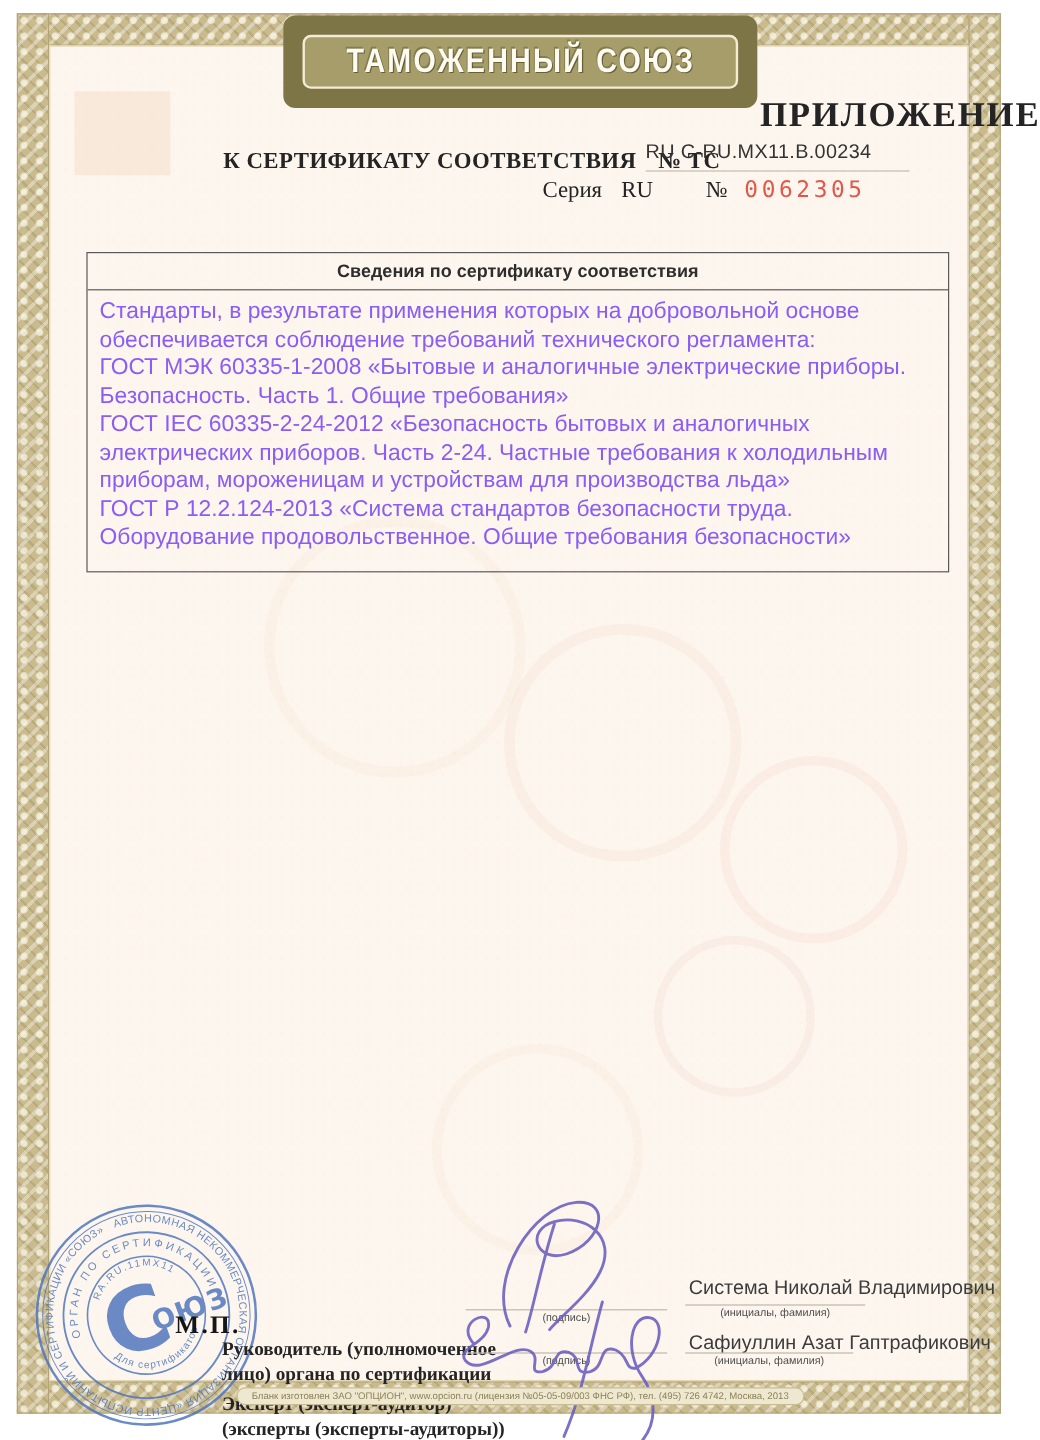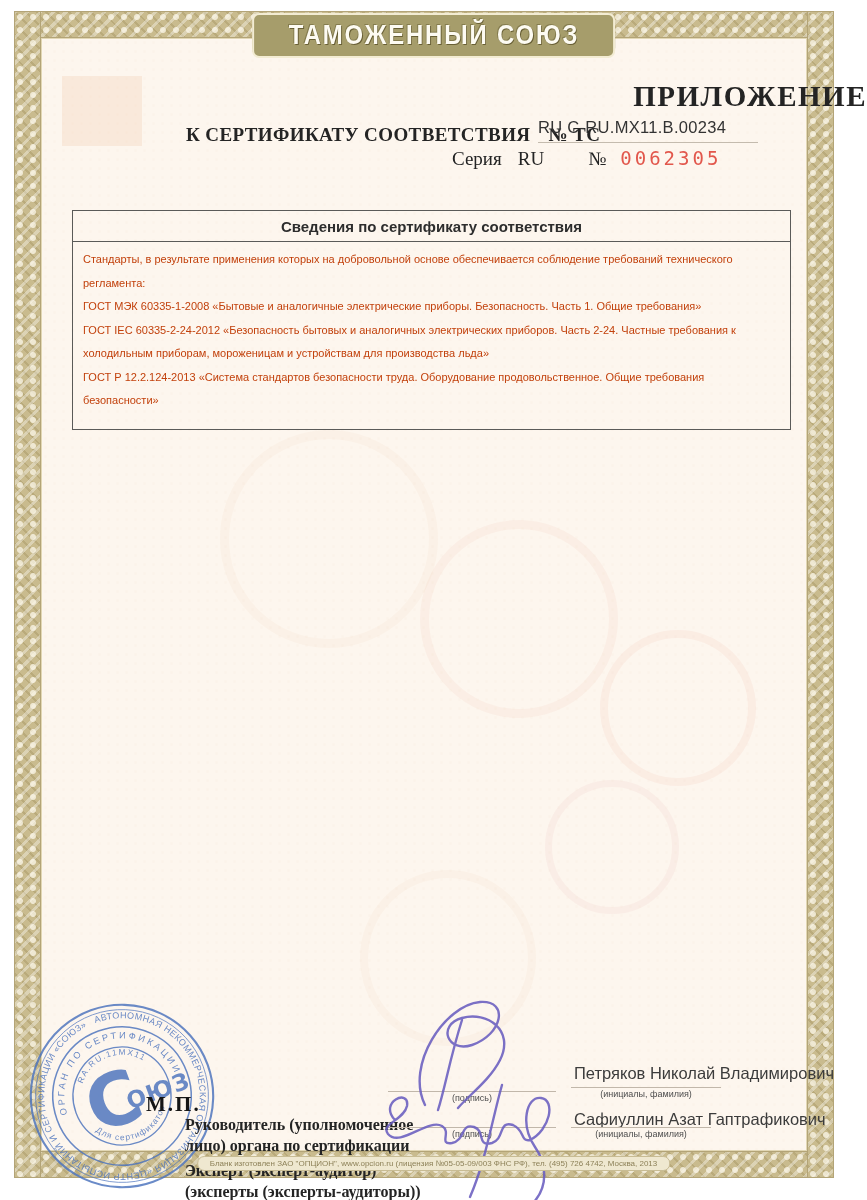--- a/index.html
+++ b/index.html
@@ -22,21 +22,21 @@
   .inner{position:absolute;inset:27px;background:#fdf6ee;
     background-image:radial-gradient(rgba(240,205,185,.07) 1px, transparent 1.6px);
     background-size:9px 9px;box-shadow:inset 0 0 0 1px #e2d7b4;}
 
   
   .wm{position:absolute;border-radius:50%;pointer-events:none;}
   .wm-sq{position:absolute;pointer-events:none;}
 
   
   .banner{position:absolute;left:50%;top:13px;transform:translateX(-50%);
-    background:#7e7547;border-radius:10px;padding:0;}
+    background:#7e7547;border-radius:10px;padding:16px;}
   .banner-in{background:#a69d6b;border:2px solid #f3ecd3;border-radius:7px;
     padding:4px 22px 6px;}
   .banner-title{font-family:"Liberation Sans",sans-serif;font-weight:bold;font-size:26px;
     letter-spacing:2px;color:#fdfbf2;white-space:nowrap;transform:scale(.92,1.08);
     text-shadow:1px 1px 0 rgba(70,62,25,.65), -1px -1px 0 rgba(70,62,25,.35);}
 
   
   .doc-title{position:absolute;top:80px;left:0;width:100%;text-align:right;
     font-size:29px;font-weight:bold;letter-spacing:1.5px;color:#242424;}
   .cert-line{position:absolute;top:124px;left:186px;font-size:19px;font-weight:bold;
@@ -49,21 +49,21 @@
   .series-code{margin-left:16px;}
   .series-no{margin-left:44px;}
   .blank-number{margin-left:14px;font-family:"DejaVu Sans Mono",monospace;
     font-size:19px;letter-spacing:3px;color:#e2574c;font-weight:normal;}
 
   
   .info-box{position:absolute;left:72px;top:210px;width:717px;border:1.6px solid #5a5a58;}
   .info-box-title{font-family:"Liberation Sans",sans-serif;font-weight:bold;font-size:15px;
     text-align:center;padding:7px 0 6px;border-bottom:1.6px solid #5a5a58;color:#2d2d2d;}
   .info-box-body{padding:6px 10px 16px;font-family:"Liberation Sans",sans-serif;
-    font-size:11px;color:#c2410c;line-height:23.5px;}
+    font-size:19px;color:#8b5cf6;line-height:23.5px;}
   .info-box-body p{margin:0;}
 
   
   .role{position:absolute;left:185px;width:240px;font-weight:bold;font-size:16px;
     line-height:21px;color:#242424;margin-top:40px;}
   .sigline{position:absolute;border-top:1.2px solid #c1b7aa;}
   .cap{position:absolute;font-family:"Liberation Sans",sans-serif;font-size:9px;
     color:#4e4e4e;text-align:center;}
   .sig-name{position:absolute;font-family:"Liberation Sans",sans-serif;font-size:16.5px;
     color:#3c3c3c;white-space:nowrap;}
@@ -153,21 +153,21 @@
   </svg>
 
   <div class="mp">М.П.</div>
 
   <div class="role" style="top:1074px;">
     <div>Руководитель (уполномоченное</div>
     <div>лицо) органа по сертификации</div>
   </div>
   <div class="sigline" style="left:388px;top:1091px;width:168px;"></div>
   <div class="cap" style="left:388px;top:1093px;width:168px;">(подпись)</div>
-  <div class="sig-name" style="left:574px;top:1064px;">Петряков Николай Владимирович</div>
+  <div class="sig-name" style="left:574px;top:1064px;">Система Николай Владимирович</div>
   <div class="sigline" style="left:571px;top:1087px;width:150px;"></div>
   <div class="cap" style="left:571px;top:1089px;width:150px;">(инициалы, фамилия)</div>
 
   <div class="role" style="top:1120px;">
     <div>Эксперт (эксперт-аудитор)</div>
     <div>(эксперты (эксперты-аудиторы))</div>
   </div>
   <div class="sigline" style="left:388px;top:1127px;width:168px;"></div>
   <div class="cap" style="left:388px;top:1129px;width:168px;">(подпись)</div>
   <div class="sig-name" style="left:574px;top:1110px;">Сафиуллин Азат Гаптрафикович</div>

